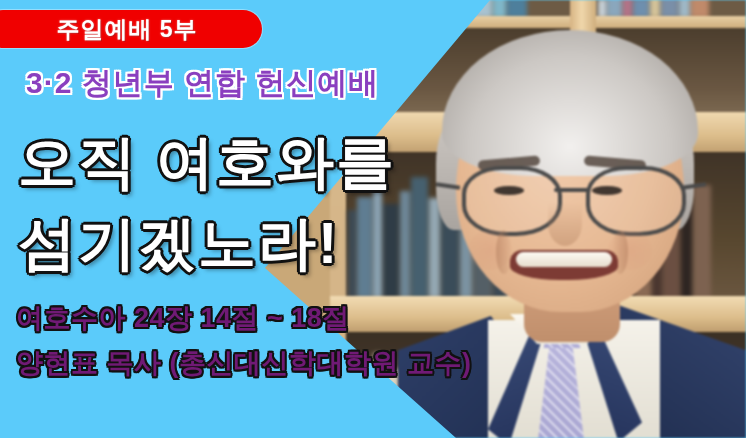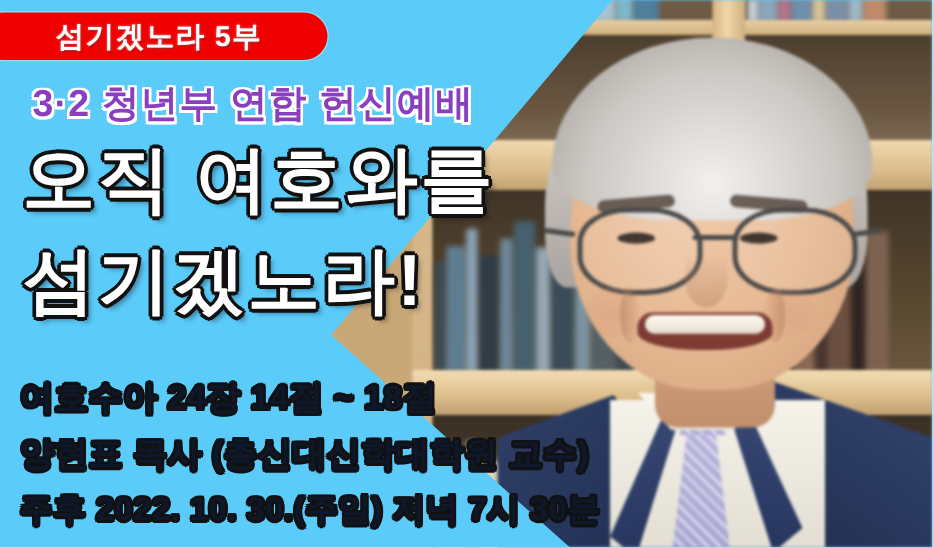--- a/index.html
+++ b/index.html
@@ -191,21 +191,21 @@
     font-size:30px;font-weight:bold;letter-spacing:1px;
     color:#8a3fbf;white-space:nowrap;
     text-shadow:
       -2px -2px 0 #fff, 2px -2px 0 #fff,
       -2px  2px 0 #fff, 2px  2px 0 #fff,
        0   -2px 0 #fff, 0    2px 0 #fff,
       -2px  0   0 #fff, 2px  0   0 #fff;
   }
 
   .headline{
-    position:absolute;left:18px;top:116px;
+    position:absolute;left:18px;top:134px;
     line-height:0.98;
   }
   .headline .hl{
     display:block;
     font-size:58px;font-weight:bold;letter-spacing:2px;
     color:#ffffff;white-space:nowrap;
     text-shadow:
       -2px -2px 0 #111, 2px -2px 0 #111,
       -2px  2px 0 #111, 2px  2px 0 #111,
       -3px  0   0 #111, 3px  0   0 #111,
@@ -213,21 +213,21 @@
        4px  4px 4px rgba(0,0,0,.35);
   }
   .headline .hl2{margin-top:24px;}
 
   .details{
     position:absolute;left:16px;top:300px;
   }
   .details .dl{
     display:block;
     font-size:27px;font-weight:bold;letter-spacing:0.5px;
-    color:#0f172a;white-space:nowrap;
+    color:#701a75;white-space:nowrap;
     margin-bottom:9px;
     text-shadow:
       -1.6px -1.6px 0 #111, 1.6px -1.6px 0 #111,
       -1.6px  1.6px 0 #111, 1.6px  1.6px 0 #111,
       -2px 0 0 #111, 2px 0 0 #111,
        0 -2px 0 #111, 0 2px 0 #111;
   }
   .details .dl3{font-size:26px;margin-bottom:0;}
 </style>
 </head>
@@ -368,30 +368,29 @@
       </div>
 
     </div>
   </div>
 
   <div class="blue-panel"></div>
 
   <div class="text-layer">
 
     <div class="badge">
-      <span class="badge-text">섬기겠노라 5부</span>
+      <span class="badge-text">주일예배 5부</span>
     </div>
 
     <div class="subtitle">3·2 청년부 연합 헌신예배</div>
 
     <div class="headline">
       <span class="hl hl1">오직 여호와를</span>
       <span class="hl hl2">섬기겠노라!</span>
     </div>
 
     <div class="details">
       <span class="dl dl1">여호수아 24장 14절 ~ 18절</span>
       <span class="dl dl2">양현표 목사 (총신대신학대학원 교수)</span>
-      <span class="dl dl3">주후 2022. 10. 30.(주일) 저녁 7시 30분</span>
     </div>
 
   </div>
 </div>
 
 </body></html>

